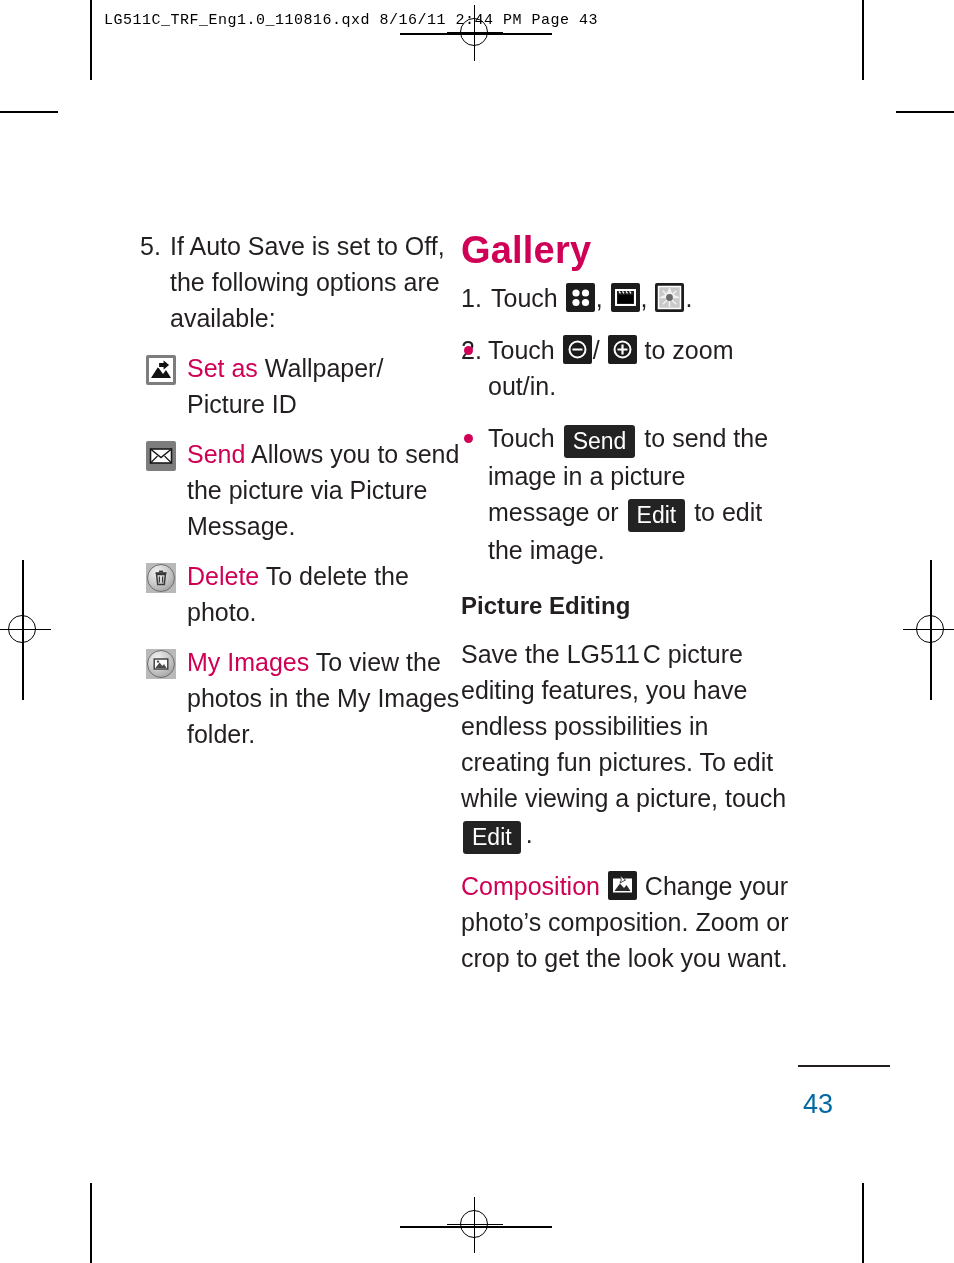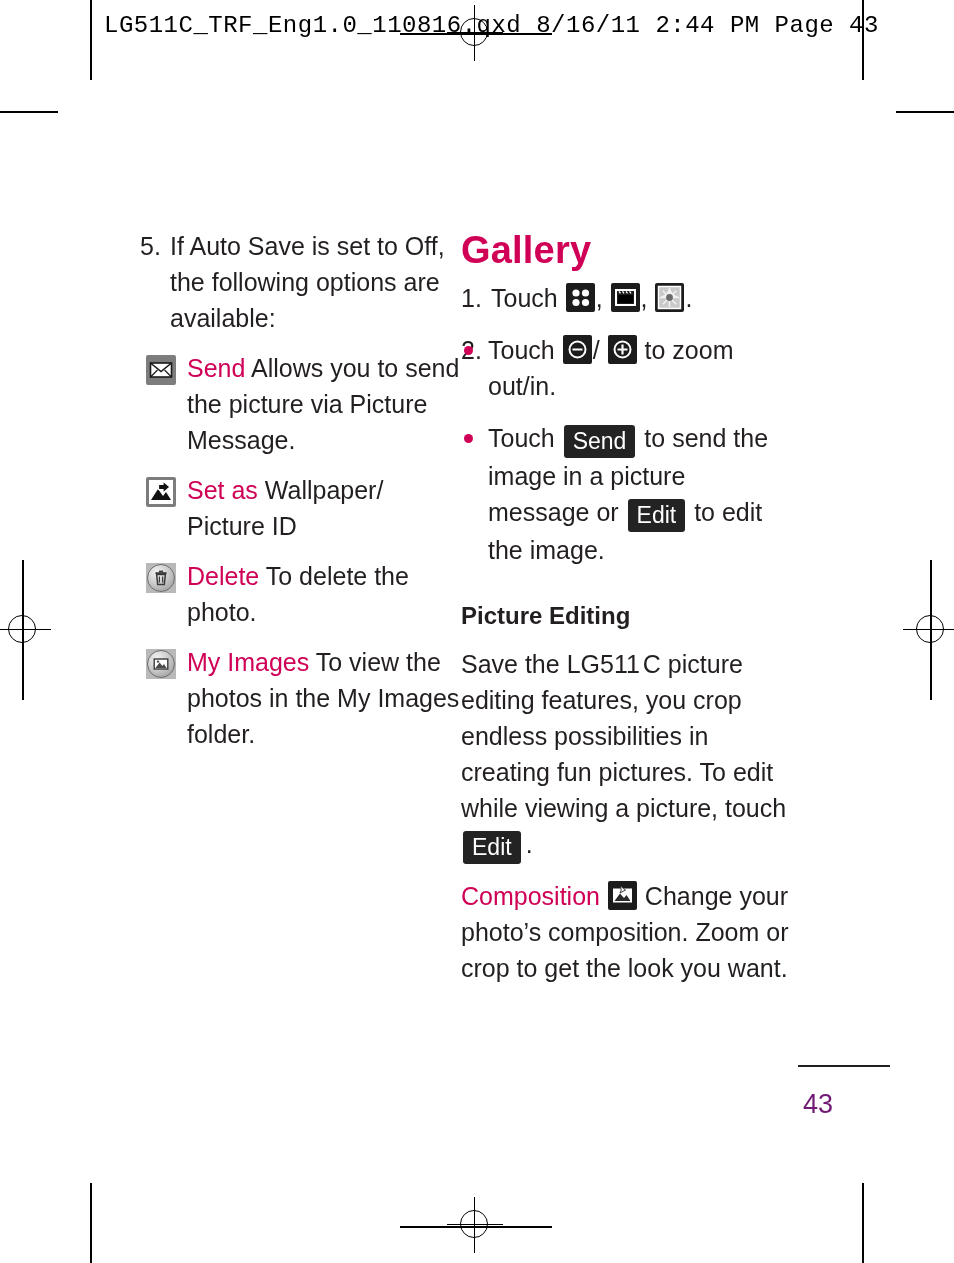--- a/index.html
+++ b/index.html
@@ -46,21 +46,21 @@
     height: 1px; width: 56px;
     background: #000;
   }
 
   
   .page-header {
     position: absolute;
     top: 12px;
     left: 104px;
     font-family: "Liberation Mono", "DejaVu Sans Mono", monospace;
-    font-size: 24px;
+    font-size: 15px;
     letter-spacing: 0.5px;
     white-space: nowrap;
     color: #000;
   }
 
   
   .content {
     position: absolute;
     top: 228px;
     left: 0;
@@ -105,21 +105,21 @@
     font-size: 38px;
     line-height: 44px;
     font-weight: 600;
     margin: 0 0 8px 0;
     letter-spacing: 0.2px;
   }
   .sub-heading {
     font-size: 24px;
     font-weight: bold;
     line-height: 32px;
-    margin: 32px 0 14px 0;
+    margin: 22px 0 14px 0;
   }
   .para {
     font-size: 25px;
     line-height: 36px;
     margin: 0 0 14px 0;
   }
   .bullet-item {
     position: relative;
     padding-left: 27px;
     font-size: 25px;
@@ -202,21 +202,21 @@
     width: 92px;
     height: 2px;
     background: #231f20;
   }
   .page-number {
     position: absolute;
     left: 803px;
     top: 1088px;
     font-size: 27px;
     line-height: 32px;
-    color: #701a75;
+    color: #0369a1;
   }
 </style>
 </head>
 <body>
 
 <div class="crop-line" style="left:90px; top:0; width:1.5px; height:80px;"></div>
 <div class="crop-line" style="left:862px; top:0; width:1.5px; height:80px;"></div>
 <div class="crop-line" style="left:0; top:111px; width:58px; height:1.5px;"></div>
 <div class="crop-line" style="left:896px; top:111px; width:58px; height:1.5px;"></div>
 
@@ -256,39 +256,39 @@
   <div class="col col-left">
 
     <div class="num-item">
       <span class="num">5.</span>
       <span>If Auto Save is set to Off, the following options are available:</span>
     </div>
 
     <div class="icon-item">
       <span class="item-icon sq-icon">
         <svg width="30" height="30" viewBox="0 0 30 30">
+          <rect x="3" y="3" width="24" height="24" fill="#ffffff"></rect>
+          <path d="M5 23 L12 12 L17 19 L20 15 L25 23 Z" fill="#111111"></path>
+          <path d="M17 4 L24 10 L17 16 L17 12.5 L12.5 12.5 L12.5 7.5 L17 7.5 Z" fill="#111111" stroke="#ffffff" stroke-width="1.2"></path>
+        </svg>
+      </span>
+      <span class="term">Set as</span>
+      <span>Wallpaper/ Picture ID</span>
+    </div>
+
+    <div class="icon-item">
+      <span class="item-icon sq-icon">
+        <svg width="30" height="30" viewBox="0 0 30 30">
           <rect x="4.5" y="8" width="21" height="14" fill="#ffffff" stroke="#1a1a1a" stroke-width="1.6"></rect>
           <path d="M4.5 8 L15 16.5 L25.5 8" fill="none" stroke="#1a1a1a" stroke-width="1.6"></path>
           <path d="M4.5 22 L11.5 15 M25.5 22 L18.5 15" fill="none" stroke="#1a1a1a" stroke-width="1.2"></path>
         </svg>
       </span>
       <span class="term">Send</span>
       <span>Allows you to send the picture via Picture Message.</span>
-    </div>
-
-    <div class="icon-item">
-      <span class="item-icon sq-icon">
-        <svg width="30" height="30" viewBox="0 0 30 30">
-          <rect x="3" y="3" width="24" height="24" fill="#ffffff"></rect>
-          <path d="M5 23 L12 12 L17 19 L20 15 L25 23 Z" fill="#111111"></path>
-          <path d="M17 4 L24 10 L17 16 L17 12.5 L12.5 12.5 L12.5 7.5 L17 7.5 Z" fill="#111111" stroke="#ffffff" stroke-width="1.2"></path>
-        </svg>
-      </span>
-      <span class="term">Set as</span>
-      <span>Wallpaper/ Picture ID</span>
     </div>
 
 
     <div class="icon-item">
       <span class="item-icon rd-icon">
         <span class="circ"></span>
         <svg width="18" height="18" viewBox="0 0 18 18">
           <rect x="3.5" y="3.2" width="11" height="1.8" fill="#3a3a3a"></rect>
           <rect x="7" y="1.6" width="4" height="1.6" fill="#3a3a3a"></rect>
           <path d="M4.6 5.4 L13.4 5.4 L12.3 15.4 L5.7 15.4 Z" fill="none" stroke="#3a3a3a" stroke-width="1.5"></path>
@@ -377,21 +377,21 @@
       <span class="chip">Send</span>
       <span>to send the image in a picture message or</span>
       <span class="chip">Edit</span>
       <span>to edit the image.</span>
     </div>
 
     <h2 class="sub-heading">Picture Editing</h2>
 
     <p class="para">
       <span>Save the LG511</span><span style="margin-left:3px;">C</span>
-      <span>picture editing features, you crop endless possibilities in creating fun pictures. To edit while viewing a picture, touch</span>
+      <span>picture editing features, you have endless possibilities in creating fun pictures. To edit while viewing a picture, touch</span>
       <span class="chip">Edit</span><span style="margin-left:3px;">.</span>
     </p>
 
     <p class="para">
       <span class="term">Composition</span>
       <span class="inline-icon">
         <svg width="29" height="29" viewBox="0 0 29 29">
           <rect x="5" y="7.5" width="19" height="14" fill="#ffffff"></rect>
           <path d="M6.5 20 L12 12.5 L16 17 L18.5 14 L22.5 20 Z" fill="#2a2a2a"></path>
           <path d="M12.5 5 L17.5 9 L12 12 L13.2 9.3 Z" fill="#ffffff" stroke="#2a2a2a" stroke-width="0.9"></path>

